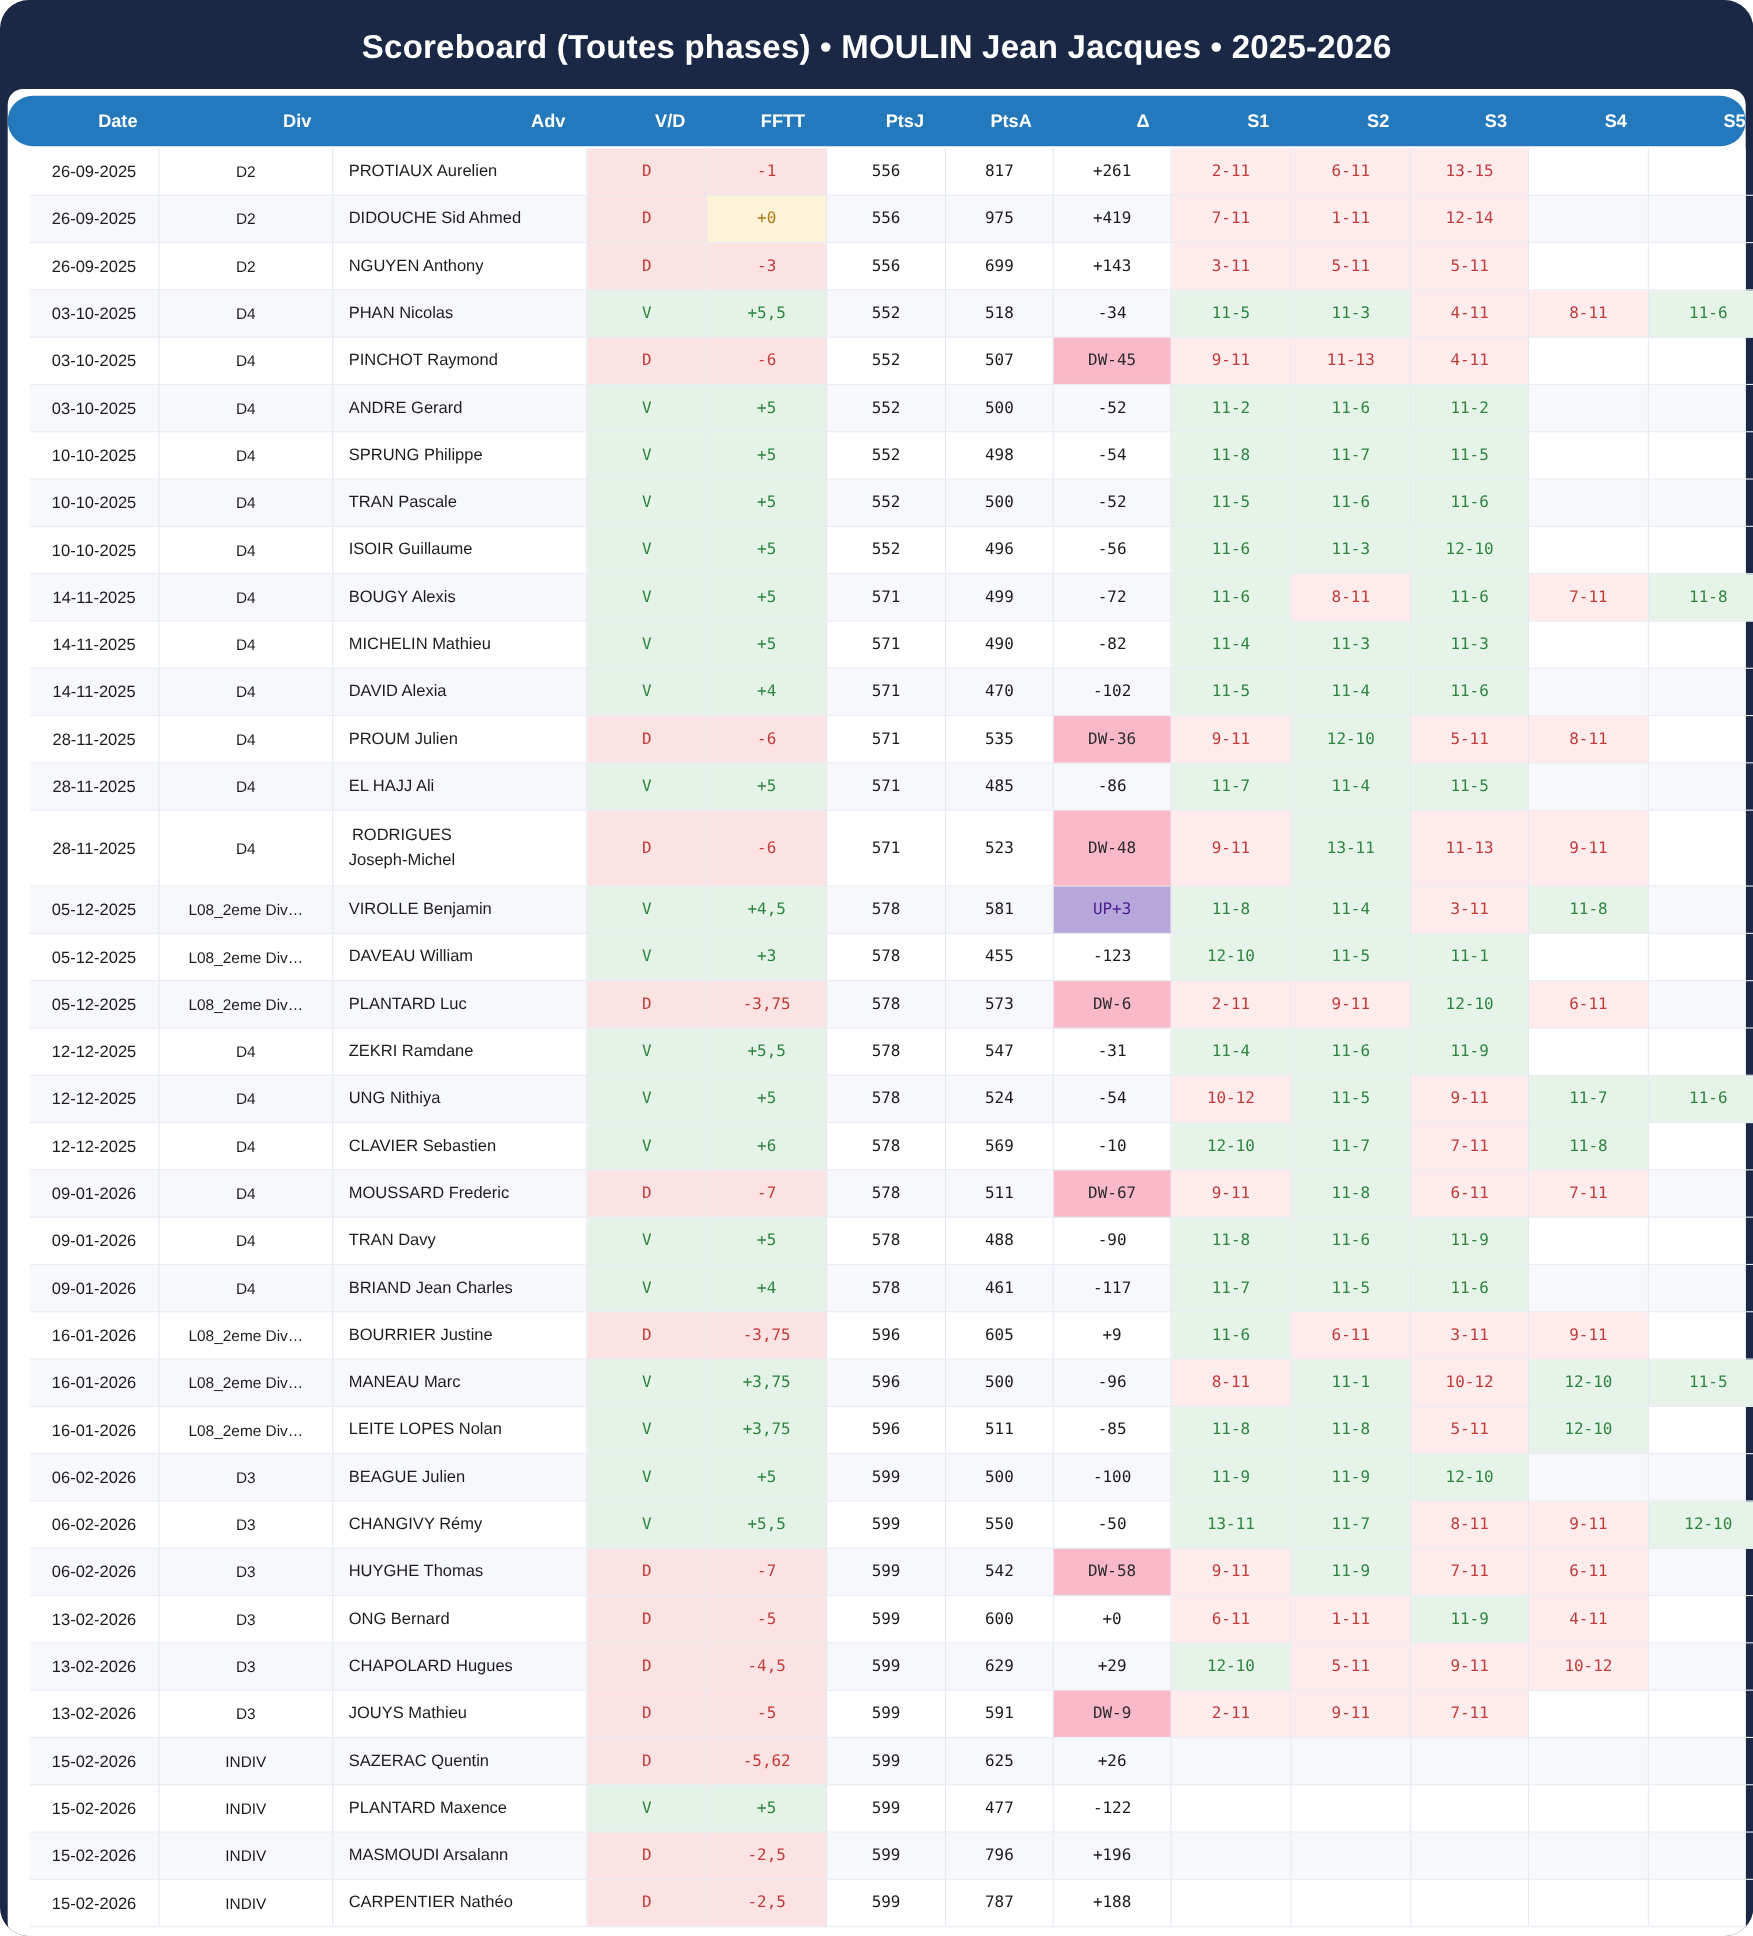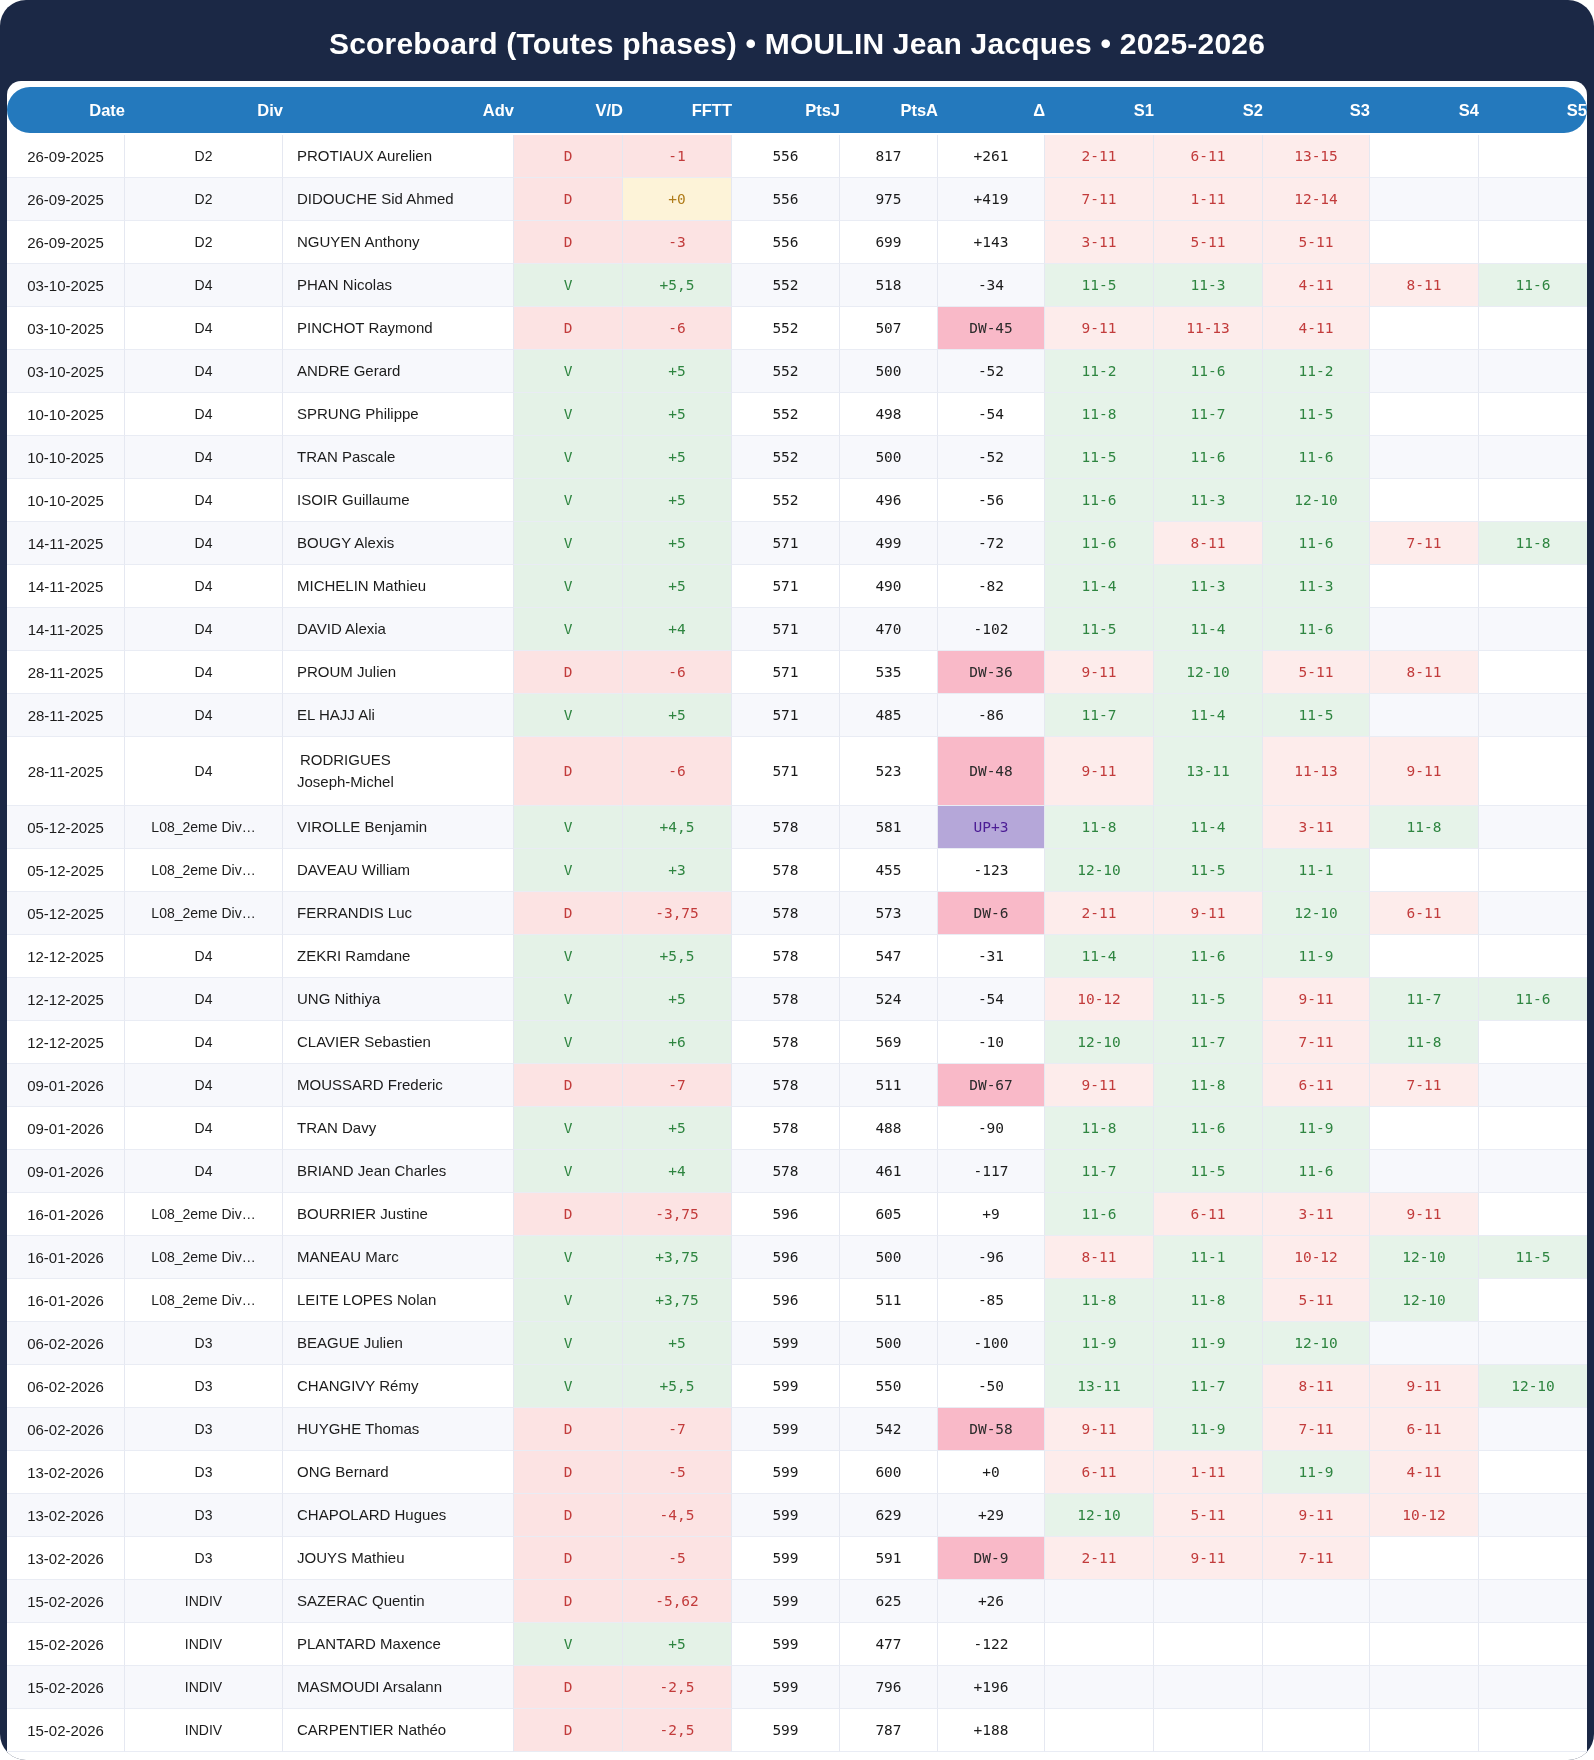--- a/index.html
+++ b/index.html
@@ -23,21 +23,21 @@
     display:grid; grid-template-columns:var(--cols);
     background:#2479bd; border-radius:24px; height:46px; align-items:center;
     margin:0 0 2px 0;
   }
   .thead .hcell {
     color:#ffffff; font-weight:bold; font-size:16.5px; text-align:right;
   }
   .tbody { }
   .row {
     display:grid; grid-template-columns:var(--cols);
-    min-height:43px; background:#ffffff;
+    min-height:43px; background:#ffffff;margin-left:20px;
   }
   .row.alt { background:#f7f8fc; }
   .row.tall { min-height:69px; }
   .cell {
     display:flex; align-items:center; justify-content:center;
     border-right:1px solid #e5e8f1; border-bottom:1px solid #e9ecf4;
     box-sizing:border-box; text-align:center;
   }
   .cell:last-child { border-right:none; }
   .c-text { font-size:15px; color:#1c1c1c; }
@@ -328,21 +328,21 @@
           <div class="cell c-num ">-123</div>
           <div class="cell c-num c-set set-win">12-10</div>
           <div class="cell c-num c-set set-win">11-5</div>
           <div class="cell c-num c-set set-win">11-1</div>
           <div class="cell c-num c-set "></div>
           <div class="cell c-num c-set "></div>
         </div>
         <div class="row alt">
           <div class="cell c-text">05-12-2025</div>
           <div class="cell c-text c-div">L08_2eme Div…</div>
-          <div class="cell c-text c-adv">FERRANDIS Luc</div>
+          <div class="cell c-text c-adv">PLANTARD Luc</div>
           <div class="cell c-num bg-lose">D</div>
           <div class="cell c-num bg-lose">-3,75</div>
           <div class="cell c-num">578</div>
           <div class="cell c-num">573</div>
           <div class="cell c-num delta-dw">DW-6</div>
           <div class="cell c-num c-set set-lose">2-11</div>
           <div class="cell c-num c-set set-lose">9-11</div>
           <div class="cell c-num c-set set-win">12-10</div>
           <div class="cell c-num c-set set-lose">6-11</div>
           <div class="cell c-num c-set "></div>

